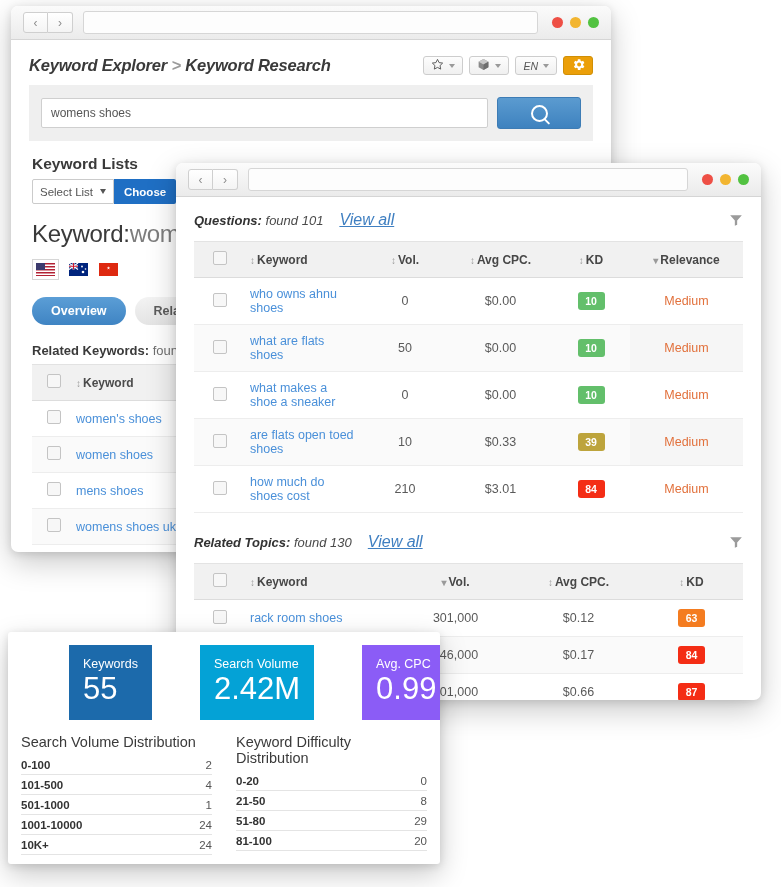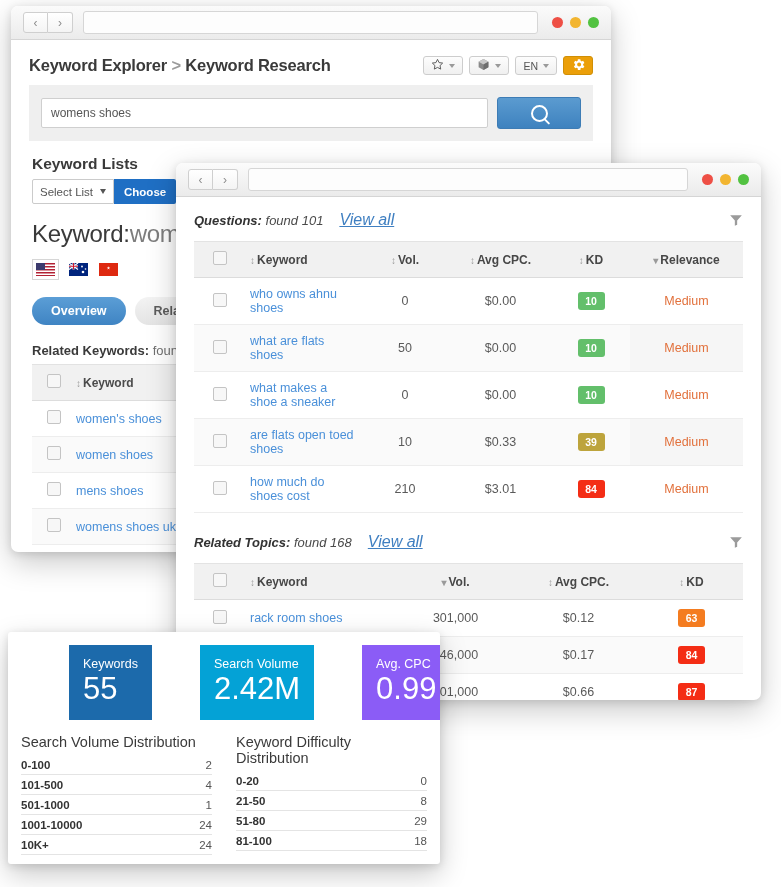--- a/index.html
+++ b/index.html
@@ -49,20 +49,21 @@
   .dot.r { background: #ee4f45; }
   .dot.y { background: #f2b530; }
   .dot.g { background: #52c241; }
 
   
   #win1 { left: 11px; top: 6px; width: 600px; height: 546px; }
   .w1body { padding: 0; }
   .w1header {
     display: flex; align-items: center; justify-content: space-between;
     padding: 16px 18px 10px 18px;
+    font-style: italic;
   }
   .breadcrumb { font-size: 16.5px; font-weight: bold; color: #3a3a3a; letter-spacing: -0.2px; }
   .breadcrumb .sep { color: #9b9b9b; font-weight: bold; }
   .hdr-actions { display: flex; gap: 6px; align-items: center; }
   .hdr-btn {
     height: 19px; min-width: 40px;
     background: linear-gradient(#fdfdfd,#f0f0f0);
     border: 1px solid #cdcdcd; border-radius: 3px;
     display: flex; align-items: center; justify-content: center;
     gap: 5px; padding: 0 7px; box-sizing: border-box;
@@ -426,21 +427,21 @@
             <td>210</td>
             <td>$3.01</td>
             <td><span class="kd" style="background: rgb(244, 45, 21);">84</span></td>
             <td class="rel">Medium</td>
           </tr>
         </tbody>
     </table>
 
     <div class="sectionhdr" style="padding-top:20px">
       <span><b>Related Topics:</b>
-      <span>found 168</span></span>
+      <span>found 130</span></span>
       <span class="viewall">View all</span>
       <span class="funnel">
         <svg width="14" height="14" viewBox="0 0 24 24">
             <path d="M2 4h20l-8 9v7l-4 2v-9z" fill="#9b9b9b"></path>
           </svg>
       </span>
     </div>
 
     <table class="tbl2">
       <thead>
@@ -526,19 +527,19 @@
           <div class="row">
             <span class="k">21-50</span>
             <span class="v">8</span>
           </div>
           <div class="row">
             <span class="k">51-80</span>
             <span class="v">29</span>
           </div>
           <div class="row">
             <span class="k">81-100</span>
-            <span class="v">18</span>
+            <span class="v">20</span>
           </div>
         </div>
       </div>
   </div>
 
 </div>
 
 </body></html>

